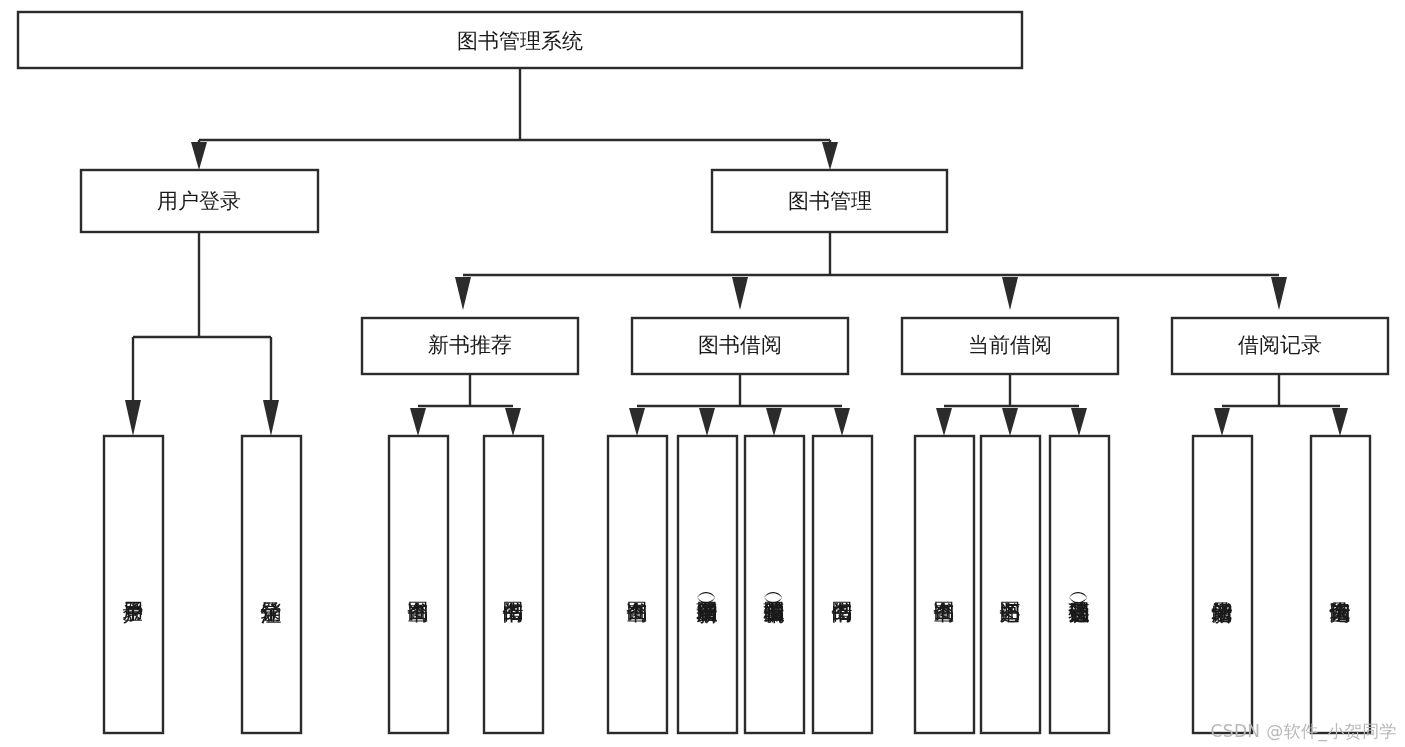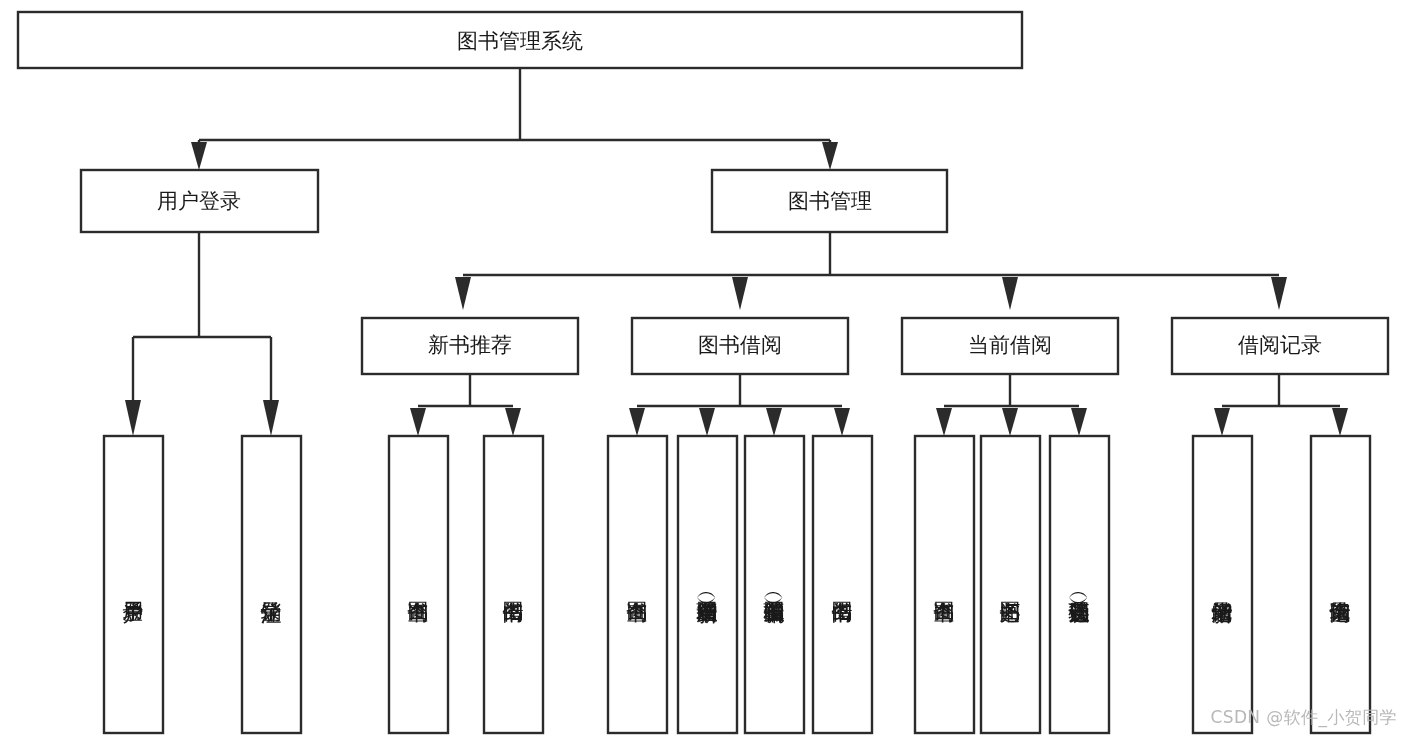--- a/index.html
+++ b/index.html
@@ -51,21 +51,21 @@
     font-family: "DejaVu Sans", "Liberation Sans", sans-serif;
     fill: #1a1a1a;
     font-size: 21px;
     text-anchor: middle;
     writing-mode: vertical-rl;
     dominant-baseline: central;
   }
   .watermark {
     position: absolute;
     right: 8px;
-    bottom: 18px;
+    bottom: 4px;
     font-family: "DejaVu Sans", "Liberation Sans", sans-serif;
     font-size: 17px;
     color: #b8b8b8;
     letter-spacing: 0.4px;
     white-space: nowrap;
     pointer-events: none;
   }
 </style>
 </head>
 <body>

